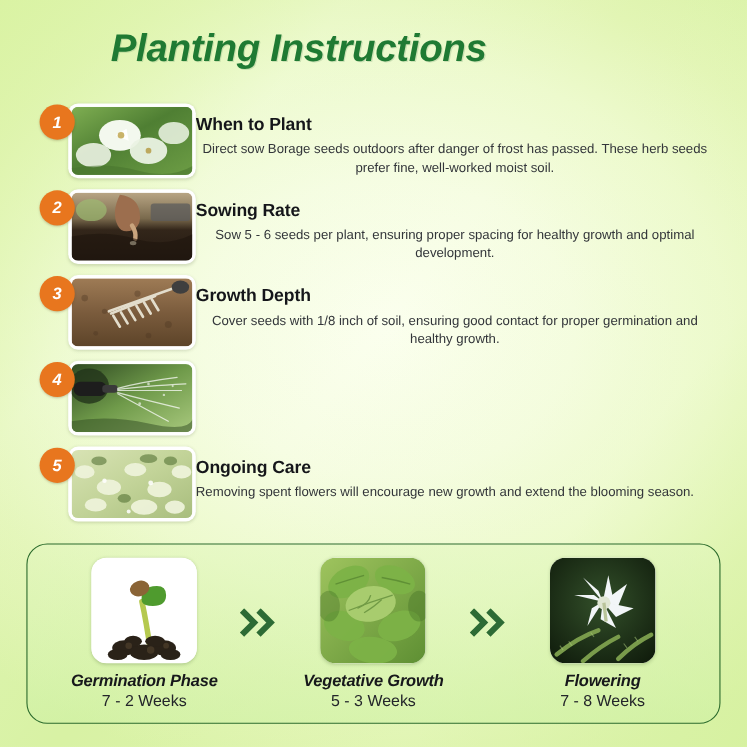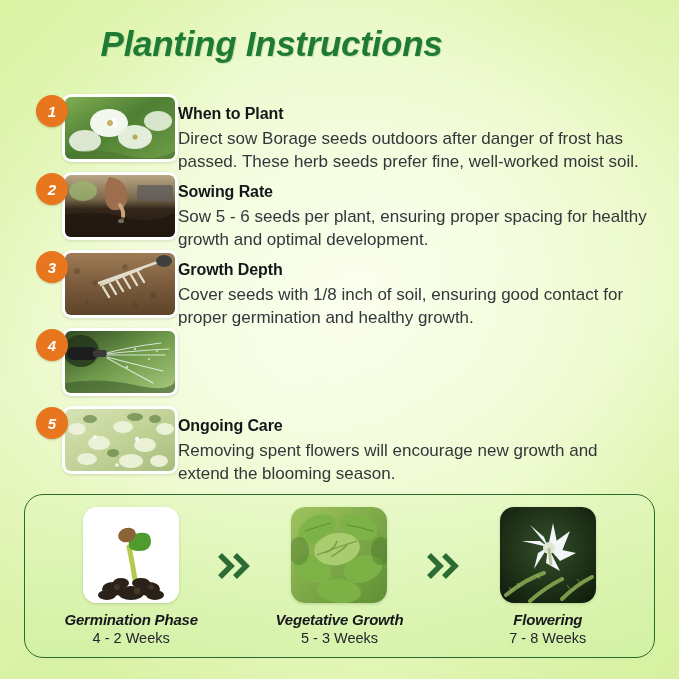--- a/index.html
+++ b/index.html
@@ -127,24 +127,25 @@
 
   .step-head {
     font-size: 16px;
     font-weight: bold;
     color: #15161a;
     letter-spacing: -0.1px;
     margin-bottom: 4px;
   }
 
   .step-body {
-    font-size: 17px;
+    font-size: 12px;
     line-height: 1.38;
     color: #33363a;
     max-width: 475px;
+    text-align: center;
   }
 
   
   .timeline {
     position: absolute;
     left: 24px;
     top: 494px;
     width: 631px;
     height: 164px;
     border: 1.6px solid #2b6b2c;
@@ -425,21 +426,21 @@
               <ellipse cx="72" cy="88" rx="9" ry="5"></ellipse>
             </g>
             <g fill="#4a3c2a" opacity="0.8">
               <circle cx="34" cy="80" r="3"></circle>
                 <circle cx="54" cy="84" r="3.4"></circle>
                 <circle cx="68" cy="80" r="2.6"></circle>
             </g>
           </svg>
         </div>
         <div class="phase-name">Germination Phase</div>
-        <div class="phase-dur">4 - 2 Weeks</div>
+        <div class="phase-dur">7 - 2 Weeks</div>
       </div>
 
       <div class="arrow">
         <svg width="34" height="26" viewBox="0 0 34 26">
           <path d="M2 2 L13 13 L2 24" stroke="#2d6b35" stroke-width="5.5" fill="none" stroke-linejoin="miter" stroke-linecap="butt"></path>
           <path d="M17 2 L28 13 L17 24" stroke="#2d6b35" stroke-width="5.5" fill="none" stroke-linejoin="miter" stroke-linecap="butt"></path>
         </svg>
       </div>
 
       <div class="phase">

